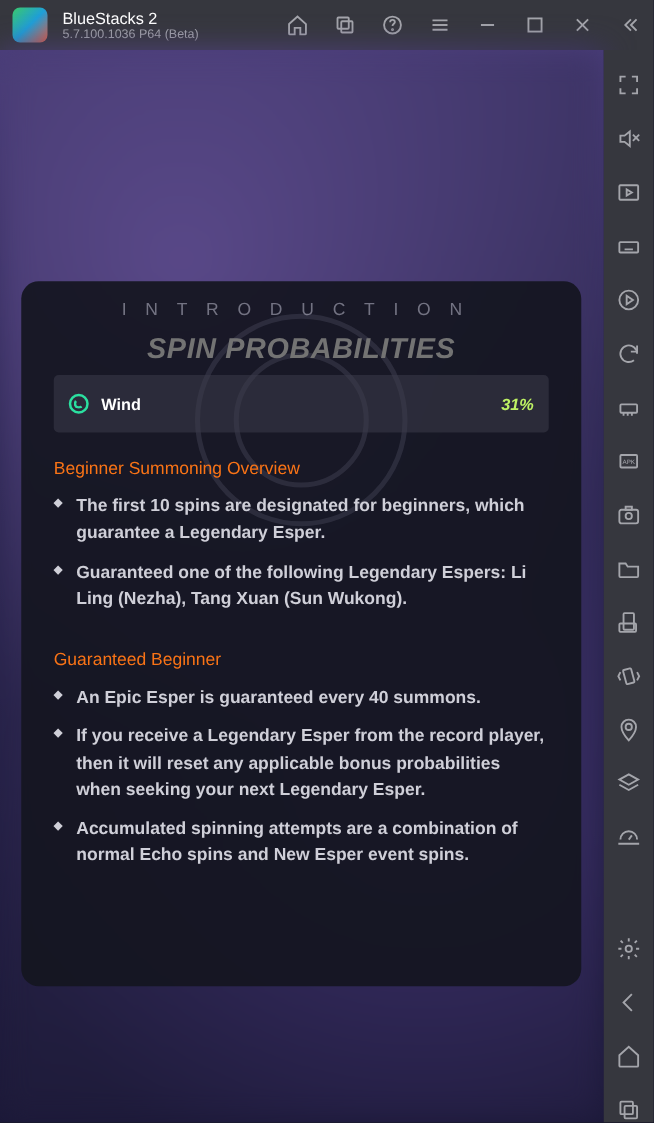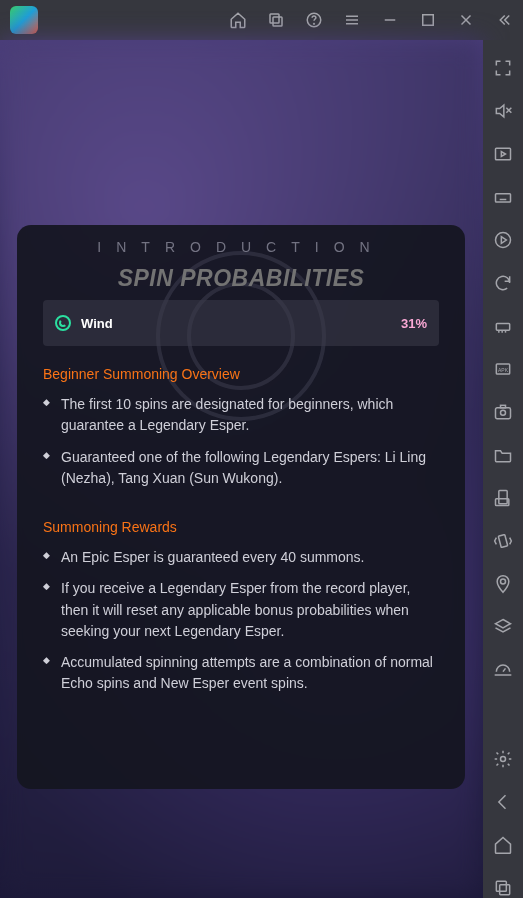--- a/index.html
+++ b/index.html
@@ -85,41 +85,45 @@
 .stat-icon {
   width: 16px; height: 16px; border-radius: 50%;
   border: 2px solid #2be0a0; margin-right: 10px; position: relative;
 }
 .stat-icon::after {
   content: ""; position: absolute; inset: 2px;
   border: 2px solid #2be0a0; border-radius: 50%;
   border-top-color: transparent; border-right-color: transparent;
 }
 .stat-label { font-size: 13px; color: #fff; font-weight: 600; }
-.stat-val { margin-left: auto; font-size: 13px; color: #f9a8d4; font-weight: 700; }
+.stat-val { margin-left: auto; font-size: 13px; color: #bef264; font-weight: 700; font-style: italic; }
 .section-h {
   position: relative; z-index:1;
   font-size: 14px; font-weight: 400; color: #f97316; margin-bottom: 12px;
 }
 .section-h.gap { margin-top: 30px; }
-.bullets { position: relative; z-index:1; list-style: none; }
+.bullets { position: relative; z-index:1; list-style: none; font-weight: bold; }
 .bullets li {
   font-size: 14px; line-height: 1.52; color: #cfcfd8;
   padding-left: 18px; position: relative; margin-bottom: 10px;
 }
 .bullets li::before {
   content: "◆"; position: absolute; left: 0; top: 2px;
   font-size: 9px; color: #cfcfd8;
 }
 </style>
 </head>
 <body>
 
 <div class="titlebar">
   <div class="logo"></div>
+  <div>
+    <div class="app-title">BlueStacks 2</div>
+    <div class="app-sub">5.7.100.1036  P64 (Beta)</div>
+  </div>
   <div class="tb-icons">
     <div class="tb-icon">
         <svg viewBox="0 0 24 24">
           <path d="M3 11l9-8 9 8v10a1 1 0 01-1 1h-5v-7h-6v7H4a1 1 0 01-1-1z"></path>
         </svg>
       </div>
     <div class="tb-icon">
         <svg viewBox="0 0 24 24">
           <rect x="4" y="4" width="12" height="12" rx="1"></rect>
           <rect x="8" y="8" width="12" height="12" rx="1"></rect>
@@ -177,21 +181,21 @@
       <div class="stat-label">Wind</div>
       <div class="stat-val">31%</div>
     </div>
 
     <div class="section-h">Beginner Summoning Overview</div>
     <ul class="bullets">
       <li>The first 10 spins are designated for beginners, which guarantee a Legendary Esper.</li>
       <li>Guaranteed one of the following Legendary Espers: Li Ling (Nezha), Tang Xuan (Sun Wukong).</li>
     </ul>
 
-    <div class="section-h gap">Summoning Rewards</div>
+    <div class="section-h gap">Guaranteed Beginner</div>
     <ul class="bullets">
       <li>An Epic Esper is guaranteed every 40 summons.</li>
       <li>If you receive a Legendary Esper from the record player, then it will reset any applicable bonus probabilities when seeking your next Legendary Esper.</li>
       <li>Accumulated spinning attempts are a combination of normal Echo spins and New Esper event spins.</li>
     </ul>
   </div>
 </div>
 
 <div class="sidebar">
   <div class="sb-icon">

